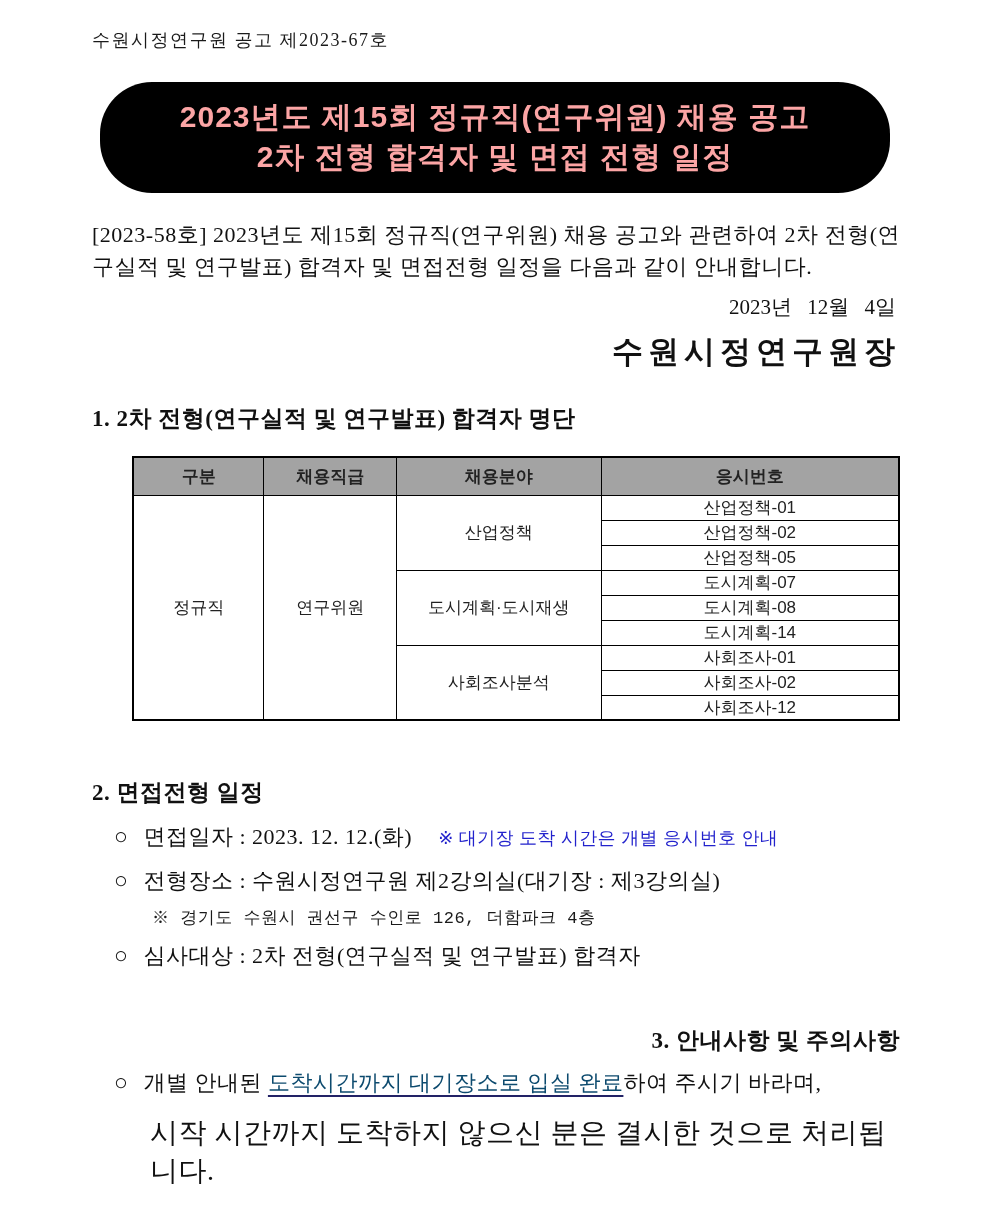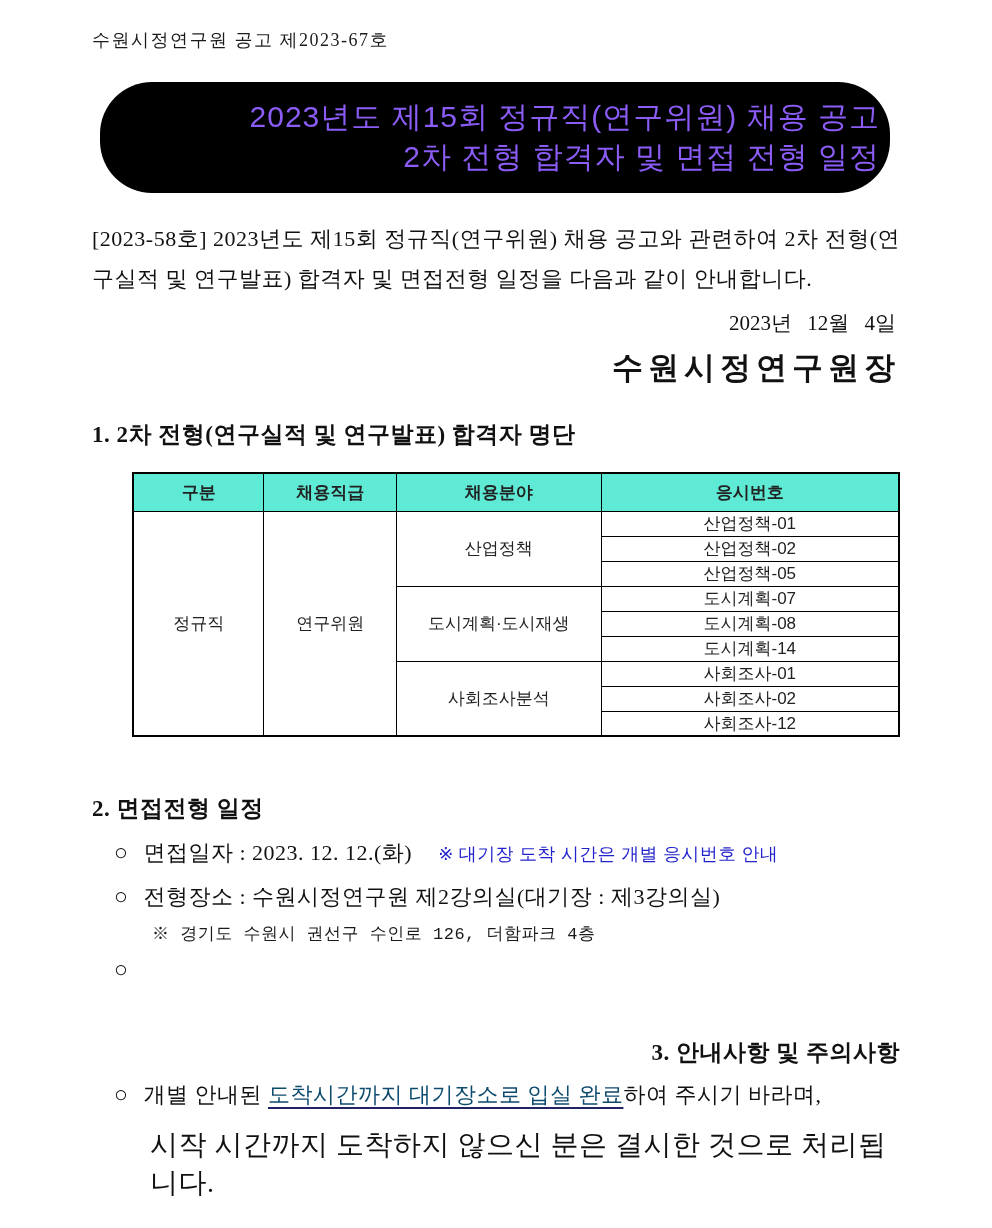--- a/index.html
+++ b/index.html
@@ -21,37 +21,37 @@
     font-size: 18px;
     letter-spacing: 1.5px;
     color: #1a1a1a;
   }
 
   
   .banner {
     margin: 30px 10px 0 8px;
     background: #000000;
     border-radius: 52px;
-    color: #8b5cf6;
-    text-align: right;
+    color: #fca5a5;
+    text-align: center;
     padding: 15px 10px 16px 10px;
     font-family: "Liberation Sans", "DejaVu Sans", sans-serif;
-    font-weight: 400;
+    font-weight: 700;
   }
   .banner .line {
     font-size: 30px;
     line-height: 40px;
     letter-spacing: 1px;
   }
 
   
   .intro {
     margin-top: 26px;
     font-size: 22px;
-    line-height: 40px;
+    line-height: 32px;
     text-align: justify;
     word-break: break-all;
     letter-spacing: 0.5px;
   }
 
   .date-line {
     margin-top: 10px;
     text-align: right;
     font-size: 21px;
     word-spacing: 10px;
@@ -87,21 +87,21 @@
   }
   table.pass-table th, table.pass-table td {
     border: 1px solid #000000;
     text-align: center;
     vertical-align: middle;
     font-weight: normal;
   }
   table.pass-table th {
     height: 38px;
     font-weight: bold;
-    background: #5eead4;
+    background: #a3a3a3;
     font-size: 17px;
   }
   table.pass-table td { height: 25px; }
 
   
   .bullet-line {
     display: flex;
     align-items: baseline;
     padding-left: 22px;
     font-size: 22px;
@@ -227,20 +227,21 @@
 
   <div class="bullet-line mt14">
     <span class="bullet">○</span>
     <span>전형장소 : 수원시정연구원 제2강의실(대기장 : 제3강의실)</span>
   </div>
 
   <div class="subnote">※ 경기도 수원시 권선구 수인로 126, 더함파크 4층</div>
 
   <div class="bullet-line mt12">
     <span class="bullet">○</span>
+    <span>심사대상 : 2차 전형(연구실적 및 연구발표) 합격자</span>
   </div>
 
   <div class="sec-heading sec3-heading">3. 안내사항 및 주의사항</div>
 
   <div class="bullet-line mt12">
     <span class="bullet">○</span>
     <span>
       <span>개별 안내된 </span><span class="emphasis-link">도착시간까지 대기장소로 입실 완료</span><span>하여 주시기 바라며,</span>
     </span>
   </div>

